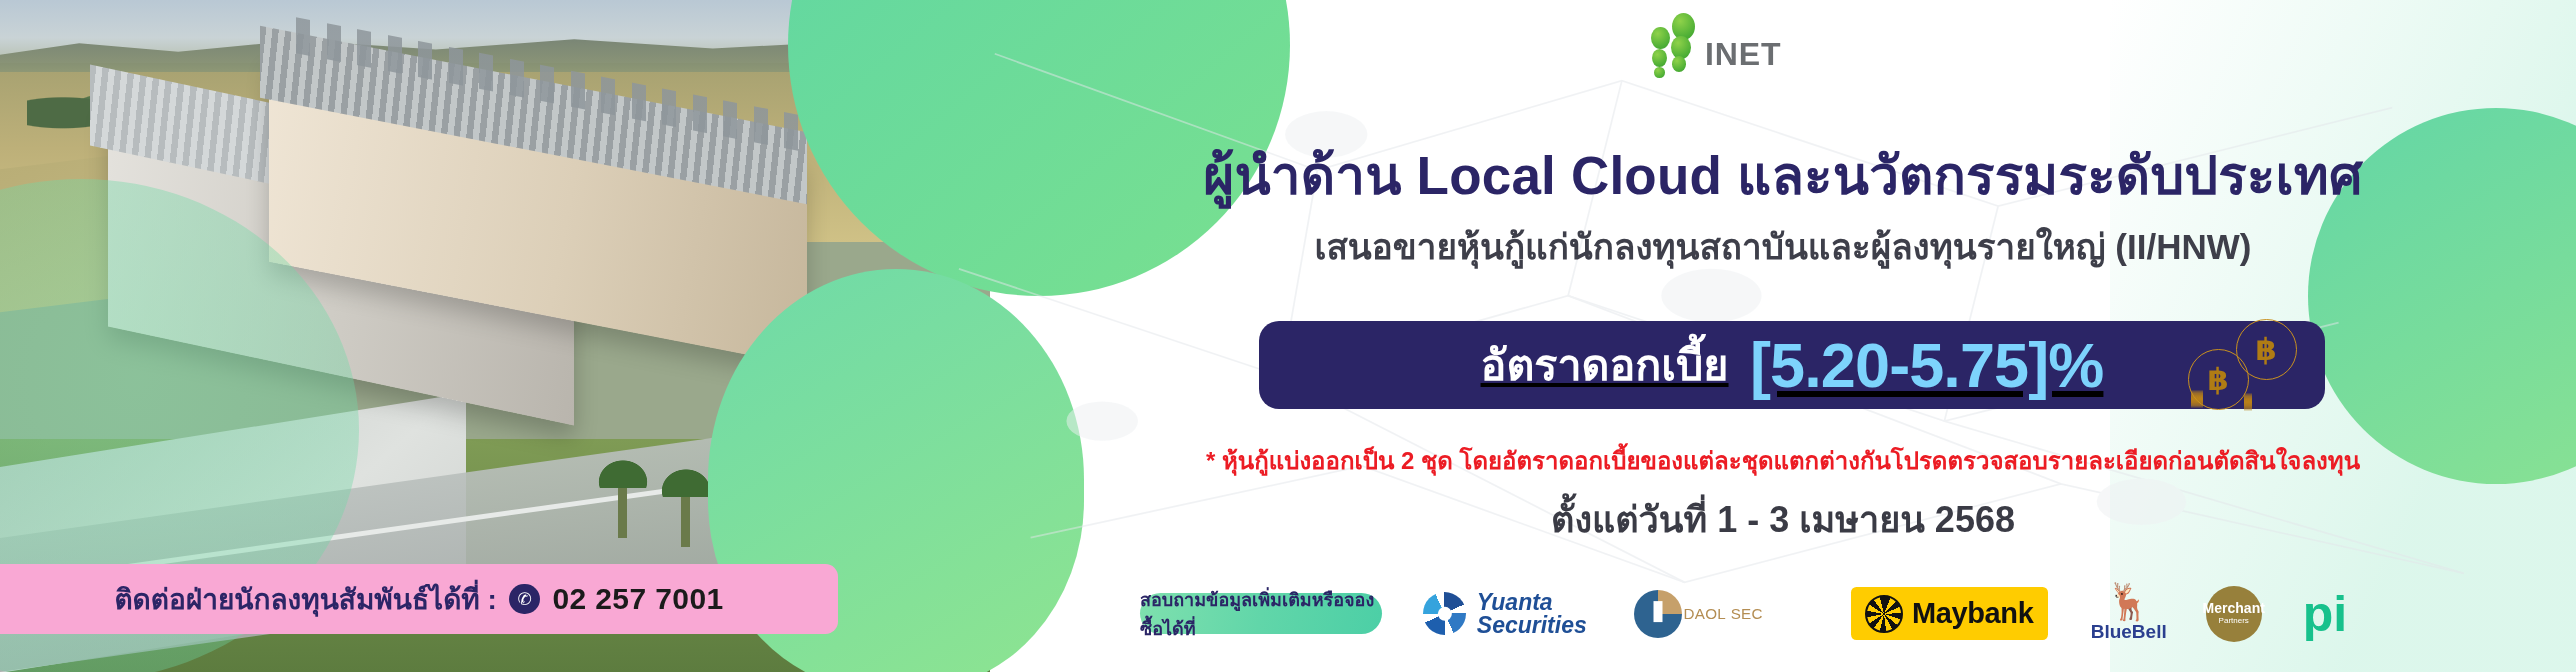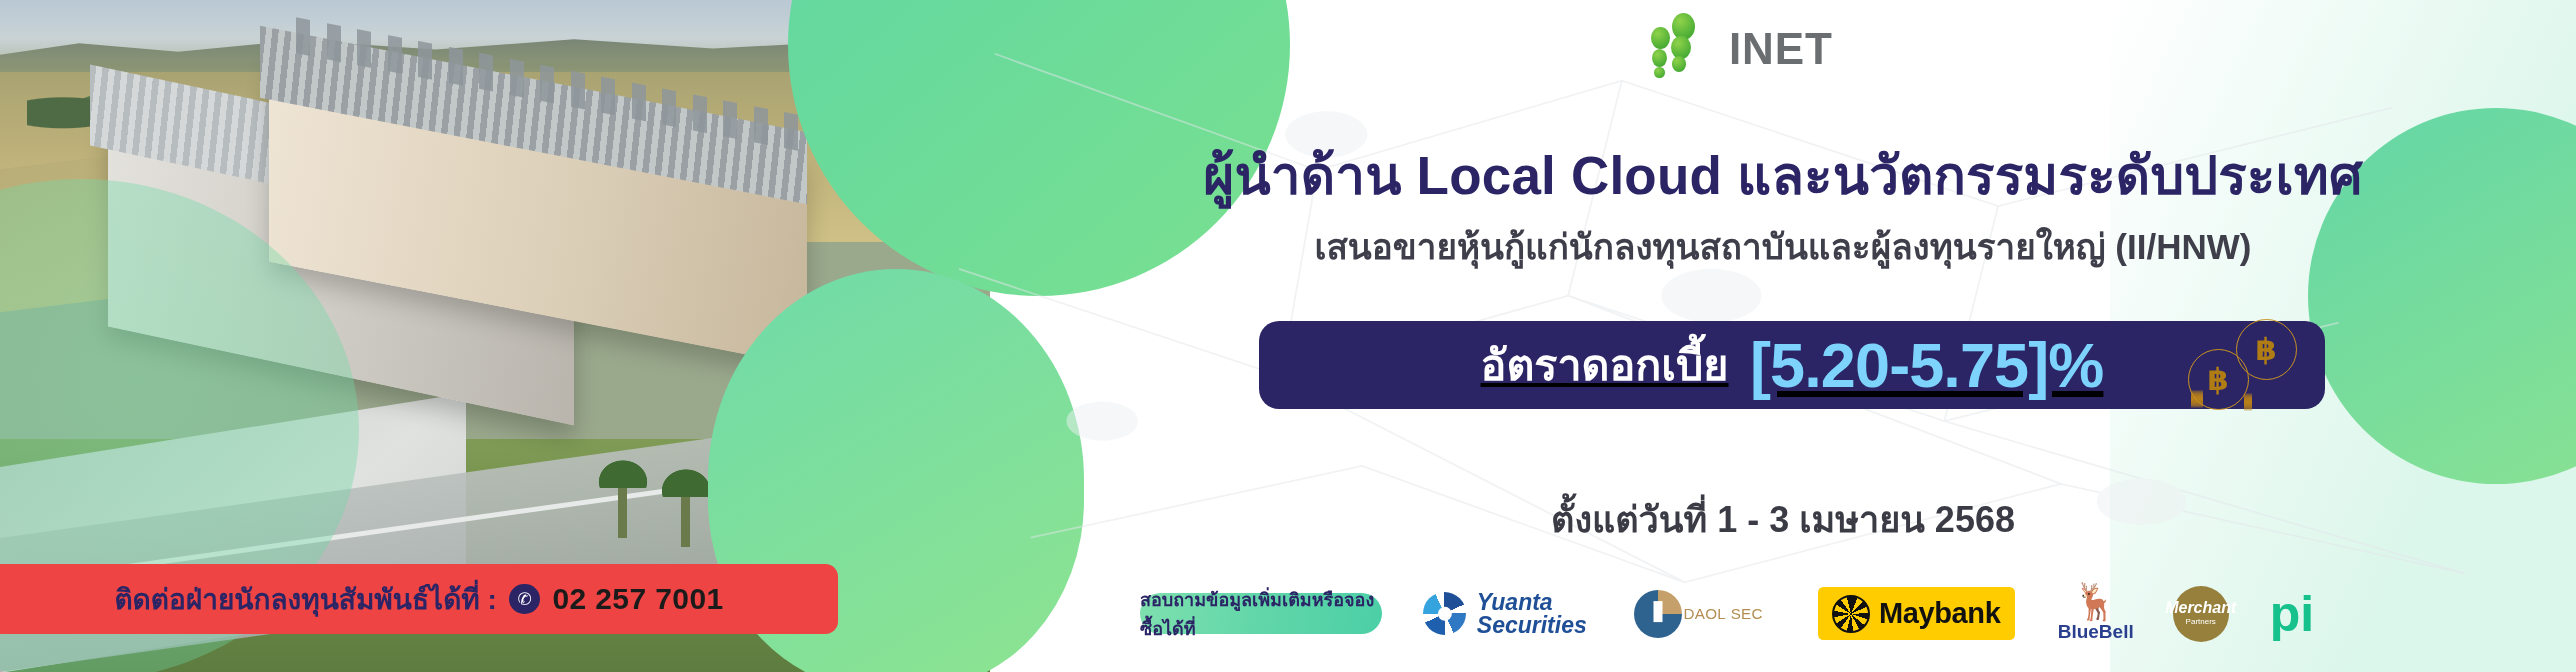--- a/index.html
+++ b/index.html
@@ -128,22 +128,22 @@
   .logo{
     position:absolute;left:659px;top:12.5px;display:flex;align-items:flex-end;gap:9px;
   }
   .logo .dots{position:relative;width:47px;height:56px;}
   .logo .dots i{
     position:absolute;border-radius:50%;
     background:radial-gradient(circle at 35% 30%,#8fd24a 0%,#4cae35 70%,#3d9a2e 100%);
     display:block;
   }
   .logo .wordmark{
-    font-size:44px;font-weight:bold;color:#6b6e71;letter-spacing:0.9px;
-    line-height:.9;font-family:"Liberation Sans",sans-serif;margin-left:24px;
+    font-size:32px;font-weight:bold;color:#6b6e71;letter-spacing:0.9px;
+    line-height:.9;font-family:"Liberation Sans",sans-serif;
   }
 
   .headline{
     position:absolute;left:0;top:133px;width:1586px;text-align:center;
     font-size:53px;font-weight:bold;color:#2b2566;letter-spacing:0.2px;
     font-family:"Liberation Sans","DejaVu Sans",sans-serif;white-space:nowrap;
   }
   .subline{
     position:absolute;left:0;top:219px;width:1586px;text-align:center;
     font-size:35px;font-weight:bold;color:#3e3f4a;white-space:nowrap;
@@ -212,51 +212,51 @@
     width:48px;height:48px;border-radius:50%;position:relative;
     background:conic-gradient(from 0deg,#c6a06a 0 25%,#2e6390 25% 100%);
   }
   .daol .mark::after{
     content:"";position:absolute;left:50%;top:50%;width:9px;height:21.5px;
     background:#ffffff;transform:translate(-50%,-60%);
   }
   .daol .txt{font-size:15.2px;font-weight:bold;color:#1f3f66;letter-spacing:0.3px;}
   .daol .txt span{color:#b48d52;font-weight:normal;}
 
-  .maybank{margin-left:19px;padding-left:36px;}
+  .maybank{margin-left:52px;padding-left:36px;}
   .maybank .chip{
     background:#ffcc00;border-radius:5.4px;padding:7.2px 14.3px;
     display:flex;align-items:center;gap:9px;
   }
   .maybank .tiger{
     width:34px;height:34px;border-radius:50%;border:2.7px solid #111;flex:none;
     background:repeating-conic-gradient(#111 0 6%,#ffcc00 6% 12%);
   }
   .maybank .txt{font-size:29px;font-weight:bold;color:#111;letter-spacing:-0.4px;}
 
   .bluebell{margin-left:43px;flex-direction:column;gap:1.8px;}
   .bluebell .deer{font-size:36px;color:#2b3f8f;line-height:1;}
   .bluebell .txt{font-size:19px;font-weight:bold;color:#2b3f8f;}
 
   .merchant{margin-left:39px;}
   .merchant .circle{
     width:56px;height:56px;border-radius:50%;background:#97803b;
     display:flex;flex-direction:column;align-items:center;justify-content:center;
     color:#fff;
   }
-  .merchant .m1{font-size:16px;font-weight:bold;line-height:1;font-style:italic;}
+  .merchant .m1{font-size:14px;font-weight:bold;line-height:1;}
   .merchant .m2{font-size:8px;font-weight:normal;line-height:1.4;}
 
   .pi{margin-left:41px;}
   .pi .txt{font-size:50px;font-weight:bold;color:#17c18c;line-height:.8;}
 
   
   .contact{
     position:absolute;left:0;top:564px;width:838px;height:70px;
-    background:#ef4444;border-radius:0 12.5px 12.5px 0;
+    background:#f9a8d4;border-radius:0 12.5px 12.5px 0;
     display:flex;align-items:center;justify-content:center;gap:12.5px;text-align:right;
   }
   .contact .label{font-size:28px;font-weight:bold;color:#2b2566;white-space:nowrap;}
   .contact .phoneIcon{
     width:30.5px;height:30.5px;border-radius:50%;background:#2b2566;color:#fff;
     display:flex;align-items:center;justify-content:center;font-size:17px;flex:none;
   }
   .contact .number{font-size:30px;font-weight:bold;color:#1b1b1b;letter-spacing:0.4px;}
 </style>
 </head>
@@ -334,20 +334,21 @@
         </span>
         <span class="stack" style="left:56px;bottom:5.4px;">
           <span class="coin"></span><span class="coin"></span><span class="coin"></span>
           <span class="coin"></span>
         </span>
         <span class="face" style="left:0px;bottom:5.4px;">฿</span>
         <span class="face" style="left:48px;bottom:36px;">฿</span>
       </span>
     </div>
 
+    <div class="disclaimer">* หุ้นกู้แบ่งออกเป็น 2 ชุด โดยอัตราดอกเบี้ยของแต่ละชุดแตกต่างกันโปรดตรวจสอบรายละเอียดก่อนตัดสินใจลงทุน</div>
     <div class="dateline">ตั้งแต่วันที่ 1 - 3 เมษายน 2568</div>
 
     <div class="partners">
 
       <div class="cta">สอบถามข้อมูลเพิ่มเติมหรือจองซื้อได้ที่</div>
 
       <div class="plogo yuanta">
         <span class="mark"></span>
         <span class="txt">
           <span>Yuanta</span><br>

